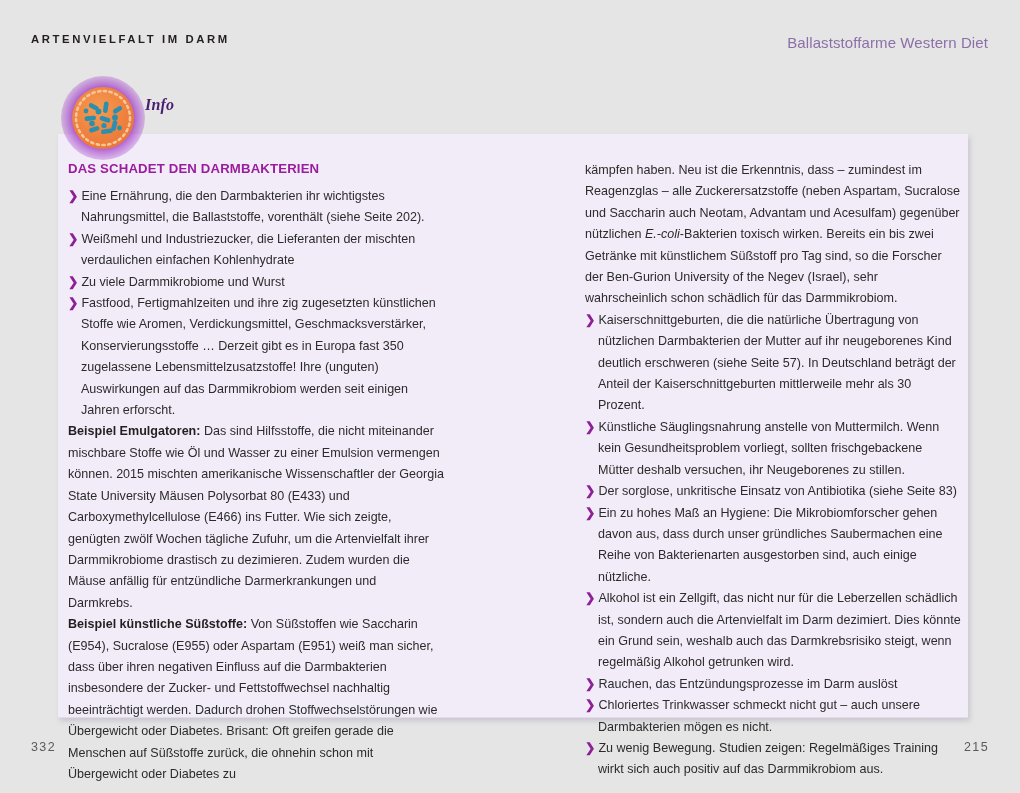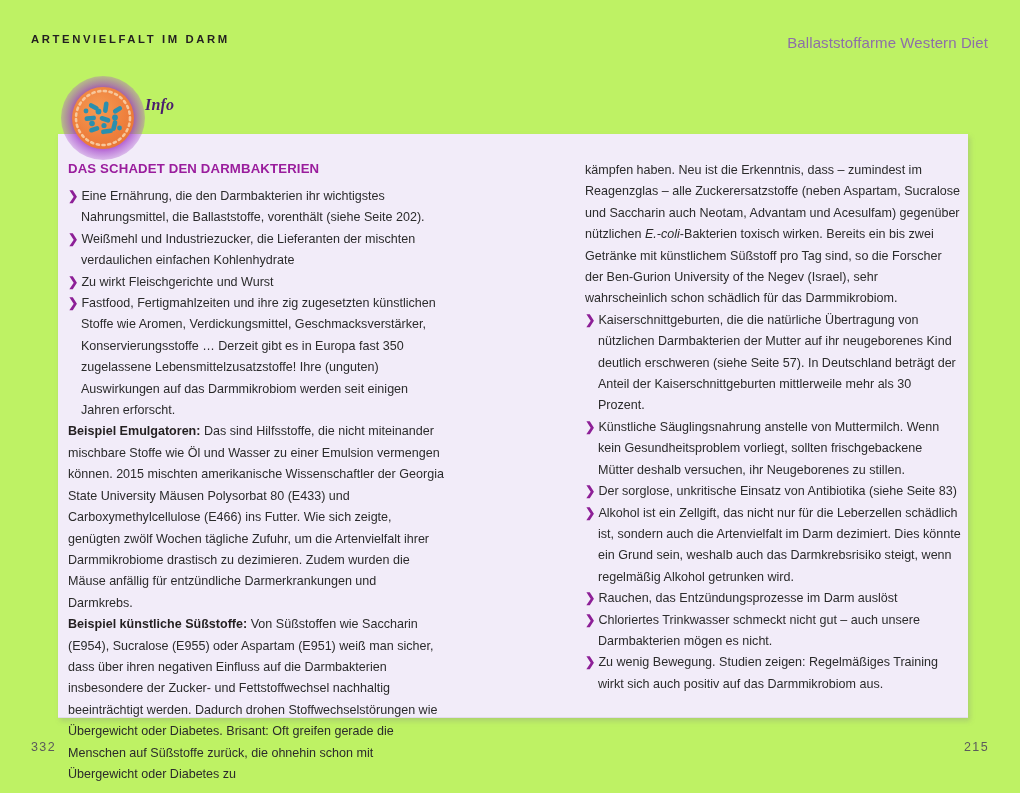--- a/index.html
+++ b/index.html
@@ -11,21 +11,21 @@
     height: 793px;
     background: #ffffff;
     font-family: "Liberation Sans", sans-serif;
     overflow: hidden;
     position: relative;
   }
 
   .page {
     position: absolute;
     inset: 0;
-    background: #bef264;
+    background: #e5e5e5;
   }
 
   
   .runhead-left {
     position: absolute;
     left: 31px;
     top: 33px;
     font-family: "Liberation Sans", sans-serif;
     font-size: 11.3px;
     font-weight: 600;
@@ -200,34 +200,35 @@
     </div>
   </div>
 
   <div class="info-label">Info</div>
 
   <div class="col col-left">
     <h2 class="sect-title">DAS SCHADET DEN DARMBAKTERIEN</h2>
 
     <p class="bullet"><span class="chev">❯</span><span>Eine Ernährung, die den Darmbakterien ihr wichtigstes Nahrungsmittel, die Ballaststoffe, vorenthält (siehe Seite 202).</span></p>
     <p class="bullet"><span class="chev">❯</span><span>Weißmehl und Industriezucker, die Lieferanten der mischten verdaulichen einfachen Kohlenhydrate</span></p>
-    <p class="bullet"><span class="chev">❯</span><span>Zu wirkt Fleischgerichte und Wurst</span></p>
+    <p class="bullet"><span class="chev">❯</span><span>Zu viele Darmmikrobiome und Wurst</span></p>
     <p class="bullet"><span class="chev">❯</span><span>Fastfood, Fertigmahlzeiten und ihre zig zugesetzten künstlichen Stoffe wie Aromen, Verdickungsmittel, Geschmacksverstärker, Konservierungsstoffe … Derzeit gibt es in Europa fast 350 zugelassene Lebensmittelzusatzstoffe! Ihre (unguten) Auswirkungen auf das Darmmikrobiom werden seit einigen Jahren erforscht.</span></p>
 
     <p class="para"><span class="lead">Beispiel Emulgatoren:</span><span> Das sind Hilfsstoffe, die nicht miteinander mischbare Stoffe wie Öl und Wasser zu einer Emulsion vermengen können. 2015 mischten amerikanische Wissenschaftler der Georgia State University Mäusen Polysorbat 80 (E433) und Carboxymethylcellulose (E466) ins Futter. Wie sich zeigte, genügten zwölf Wochen tägliche Zufuhr, um die Artenvielfalt ihrer Darmmikrobiome drastisch zu dezimieren. Zudem wurden die Mäuse anfällig für entzündliche Darmerkrankungen und Darmkrebs.</span></p>
 
     <p class="para"><span class="lead">Beispiel künstliche Süßstoffe:</span><span> Von Süßstoffen wie Saccharin (E954), Sucralose (E955) oder Aspartam (E951) weiß man sicher, dass über ihren negativen Einfluss auf die Darmbakterien insbesondere der Zucker- und Fettstoffwechsel nachhaltig beeinträchtigt werden. Dadurch drohen Stoffwechselstörungen wie Übergewicht oder Diabetes. Brisant: Oft greifen gerade die Menschen auf Süßstoffe zurück, die ohnehin schon mit Übergewicht oder Diabetes zu</span></p>
   </div>
 
   <div class="col col-right">
     <p class="para"><span>kämpfen haben. Neu ist die Erkenntnis, dass – zumindest im Reagenzglas – alle Zuckerersatzstoffe (neben Aspartam, Sucralose und Saccharin auch Neotam, Advantam und Acesulfam) gegenüber nützlichen </span><span class="ital">E.-coli</span><span>-Bakterien toxisch wirken. Bereits ein bis zwei Getränke mit künstlichem Süßstoff pro Tag sind, so die Forscher der Ben-Gurion University of the Negev (Israel), sehr wahrscheinlich schon schädlich für das Darmmikrobiom.</span></p>
 
     <p class="bullet"><span class="chev">❯</span><span>Kaiserschnittgeburten, die die natürliche Übertragung von nützlichen Darmbakterien der Mutter auf ihr neugeborenes Kind deutlich erschweren (siehe Seite 57). In Deutschland beträgt der Anteil der Kaiserschnittgeburten mittlerweile mehr als 30 Prozent.</span></p>
     <p class="bullet"><span class="chev">❯</span><span>Künstliche Säuglingsnahrung anstelle von Muttermilch. Wenn kein Gesundheitsproblem vorliegt, sollten frischgebackene Mütter deshalb versuchen, ihr Neugeborenes zu stillen.</span></p>
     <p class="bullet"><span class="chev">❯</span><span>Der sorglose, unkritische Einsatz von Antibiotika (siehe Seite 83)</span></p>
+    <p class="bullet"><span class="chev">❯</span><span>Ein zu hohes Maß an Hygiene: Die Mikrobiomforscher gehen davon aus, dass durch unser gründliches Saubermachen eine Reihe von Bakterienarten ausgestorben sind, auch einige nützliche.</span></p>
     <p class="bullet"><span class="chev">❯</span><span>Alkohol ist ein Zellgift, das nicht nur für die Leberzellen schädlich ist, sondern auch die Artenvielfalt im Darm dezimiert. Dies könnte ein Grund sein, weshalb auch das Darmkrebsrisiko steigt, wenn regelmäßig Alkohol getrunken wird.</span></p>
     <p class="bullet"><span class="chev">❯</span><span>Rauchen, das Entzündungsprozesse im Darm auslöst</span></p>
     <p class="bullet"><span class="chev">❯</span><span>Chloriertes Trinkwasser schmeckt nicht gut – auch unsere Darmbakterien mögen es nicht.</span></p>
     <p class="bullet"><span class="chev">❯</span><span>Zu wenig Bewegung. Studien zeigen: Regelmäßiges Training wirkt sich auch positiv auf das Darmmikrobiom aus.</span></p>
   </div>
 
   <div class="folio folio-left">332</div>
   <div class="folio folio-right">215</div>
 
 </div>

